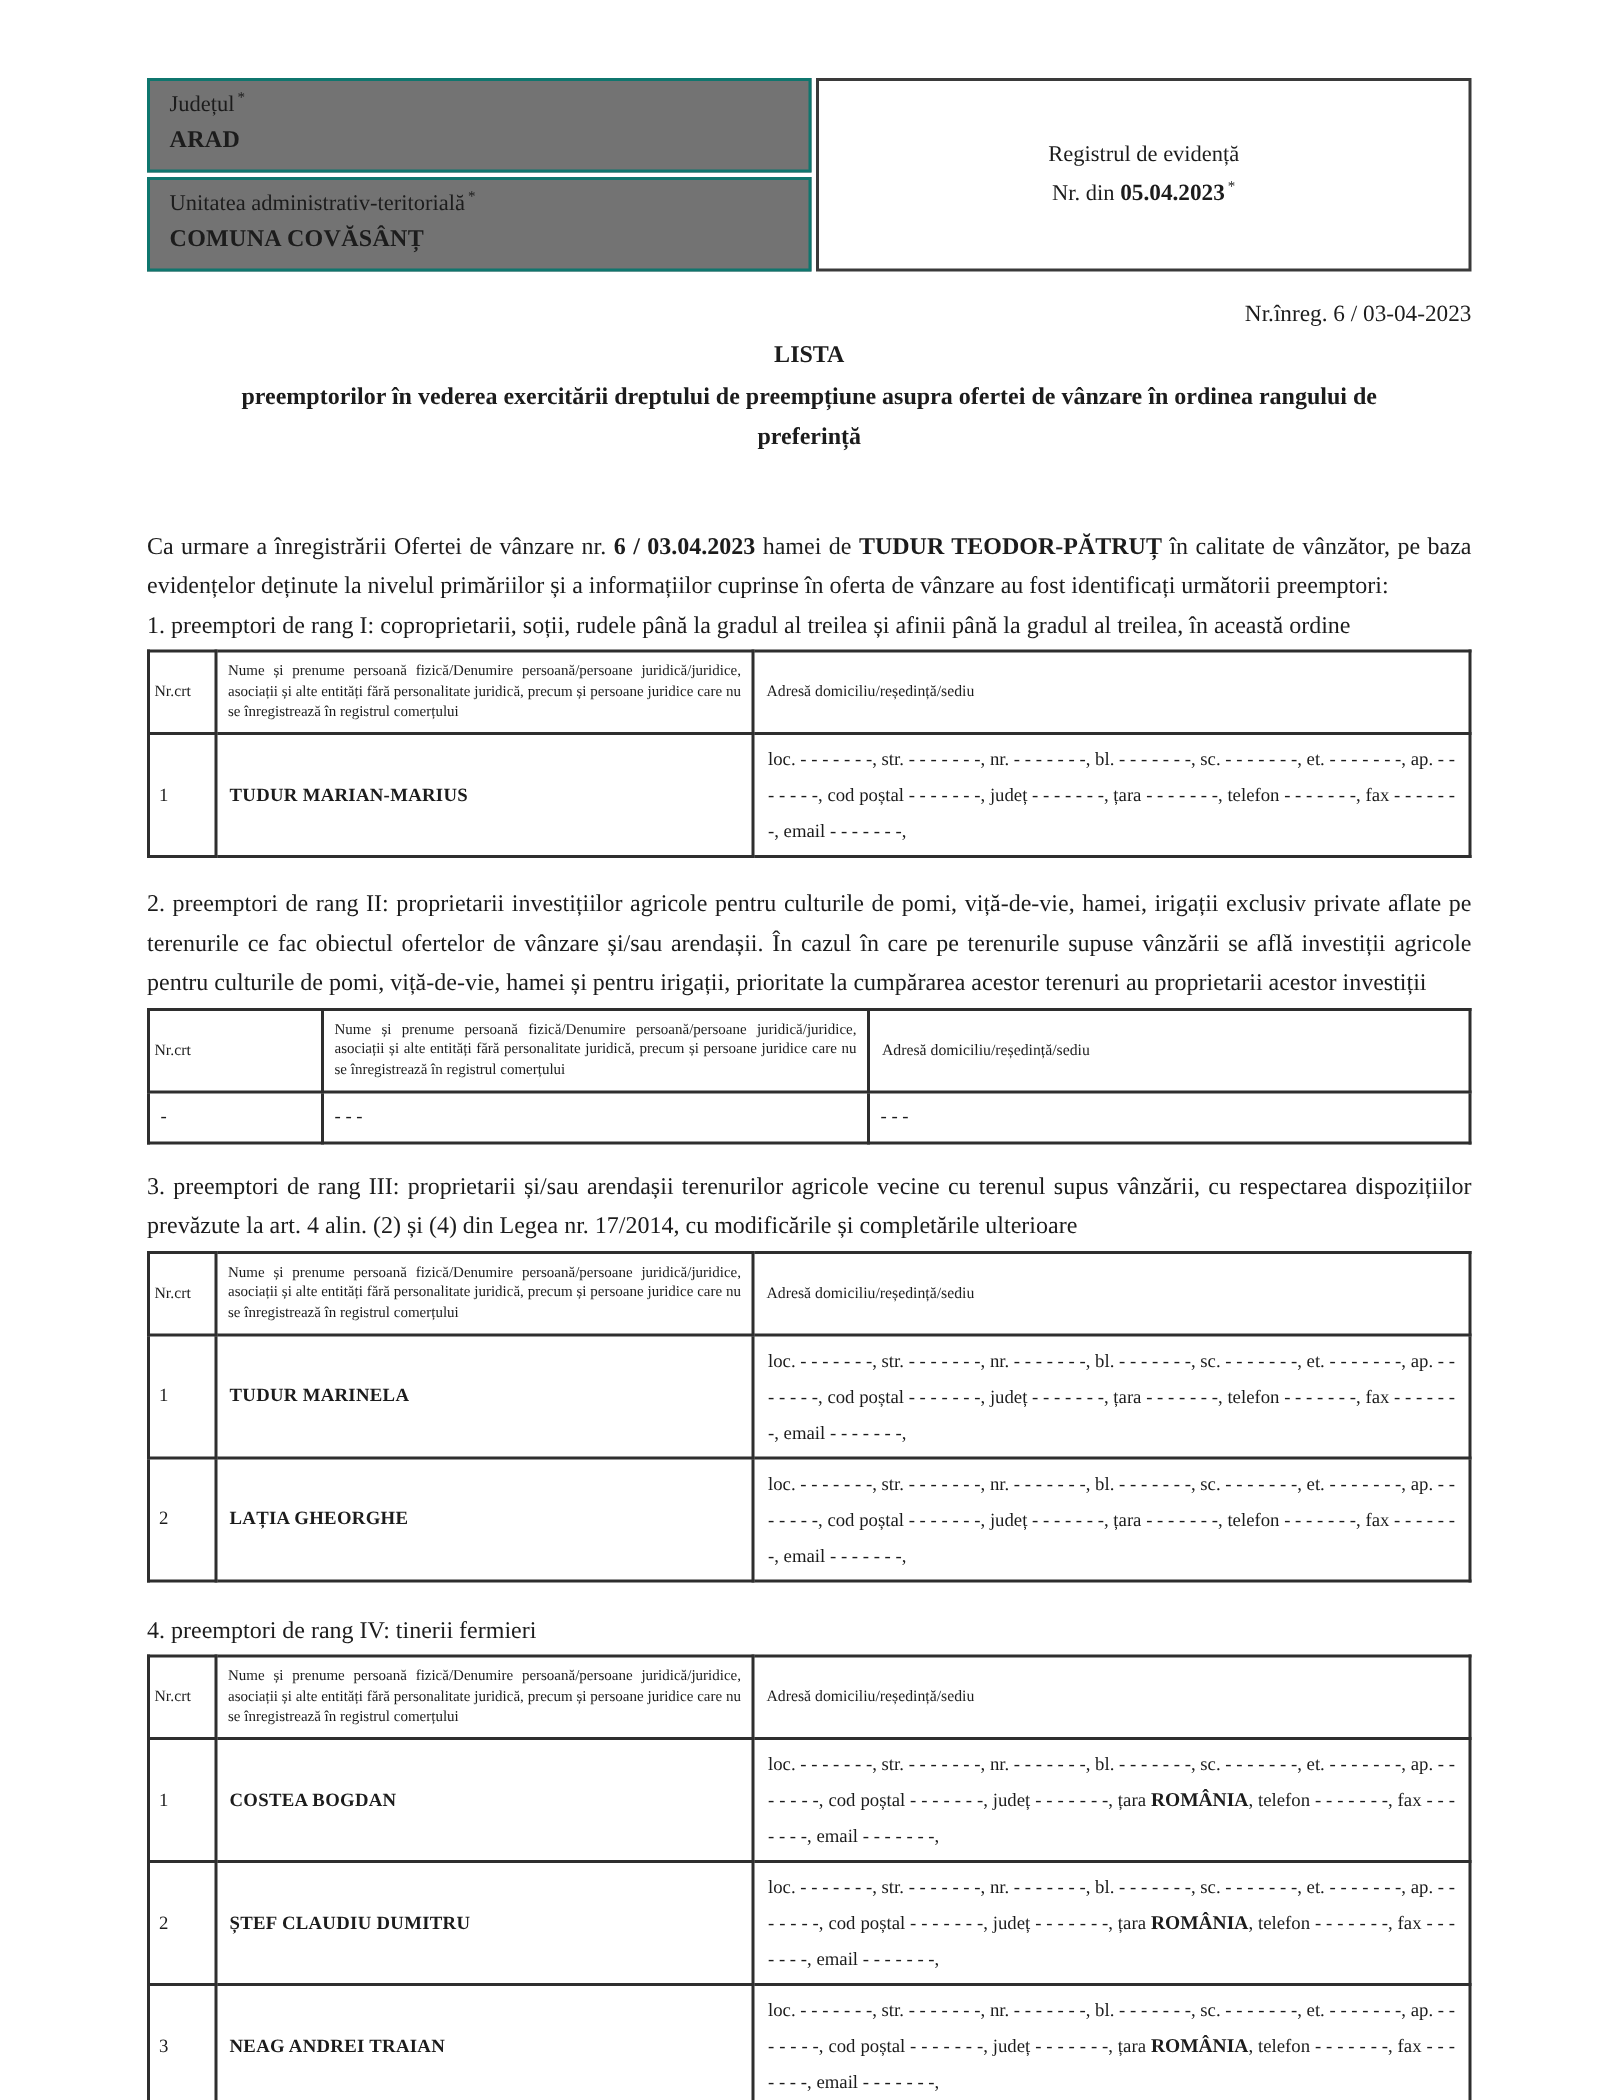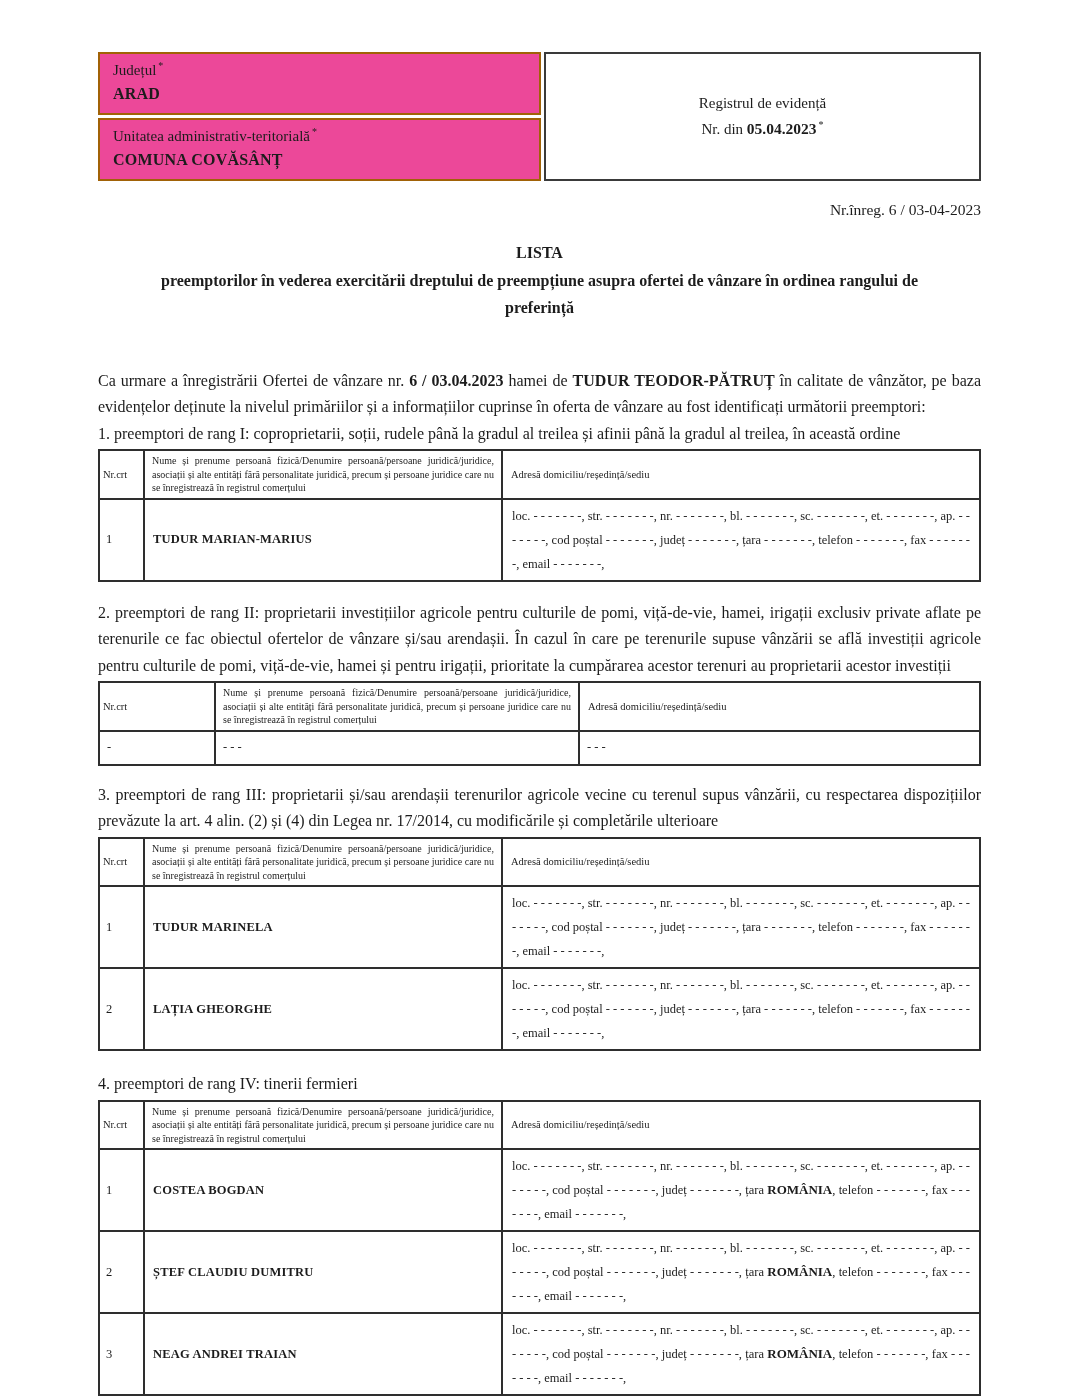--- a/index.html
+++ b/index.html
@@ -10,57 +10,57 @@
     color: #1c1c1c;
     position: relative;
     overflow: hidden;
   }
   .page { padding: 52px 98px 0 98px; }
 
   
   .head-grid { display: flex; align-items: stretch; }
   .head-left { width: 443px; display: flex; flex-direction: column; }
   .head-box {
-    border: 2px solid #a16207;
+    border: 2px solid #0f766e;
     padding: 5px 28px 7px 13px;
-    background: #ec4899;
+    background: #737373;
   }
   .head-box + .head-box { margin-top: 3px; }
   .head-label { font-size: 15px; line-height: 22px; }
   .head-value { font-size: 16px; line-height: 25px; font-weight: bold; letter-spacing: .2px; }
   .head-right {
     flex: 1; margin-left: 3px;
     border: 2px solid #3a3a3a;
     display: flex; flex-direction: column; justify-content: center; align-items: center;
   }
   .reg-title { font-size: 15px; line-height: 25px; }
   .reg-nr { font-size: 15px; line-height: 25px; }
   .reg-nr b { font-size: 15.5px; }
   sup.ast { font-size: 10px; vertical-align: super; line-height: 0; padding-left: 2px; }
 
   
   .nr-inreg { margin-top: 18px; text-align: right; font-size: 15.5px; line-height: 22px; }
-  .title-block { margin-top: 18px; text-align: center; font-weight: bold; font-size: 16px; line-height: 27.5px; }
+  .title-block { margin-top: 2px; text-align: center; font-weight: bold; font-size: 16px; line-height: 27.5px; }
 
   
   .para { margin-top: 46px; font-size: 16px; line-height: 26.5px; text-align: justify; }
   .para-tight { margin-top: 16px; font-size: 16px; line-height: 26.5px; text-align: justify; }
   .rang-line { font-size: 16px; line-height: 26.5px; text-align: justify; }
 
   
   table.doc {
     width: 100%;
     border-collapse: collapse;
     table-layout: fixed;
     margin-top: 2px;
     background: #fff;
   }
   table.doc, table.doc td { border: 2px solid #2e2e2e; }
   table.doc td { vertical-align: middle; }
-  td.h-nr { font-size: 10.5px; padding: 0 3px; line-height: 13px; }
+  td.h-nr { font-size: 10.5px; padding: 20px 3px; line-height: 13px; }
   td.h-name {
     font-size: 10px; line-height: 13.5px;
     padding: 3px 7px; text-align: justify;
   }
   td.h-addr { font-size: 10.5px; line-height: 13px; padding: 2px 8px; }
   td.c-nr { font-size: 12.5px; padding: 2px 6px; height: 68px; }
   td.c-name { font-size: 12.5px; font-weight: bold; padding: 2px 8px; letter-spacing: .2px; }
   td.c-addr { font-size: 12.5px; line-height: 24px; padding: 4px 9px; text-align: justify; }
   td.c-addr b { font-size: 13px; }
   tr.hdr td { height: 42px; }

